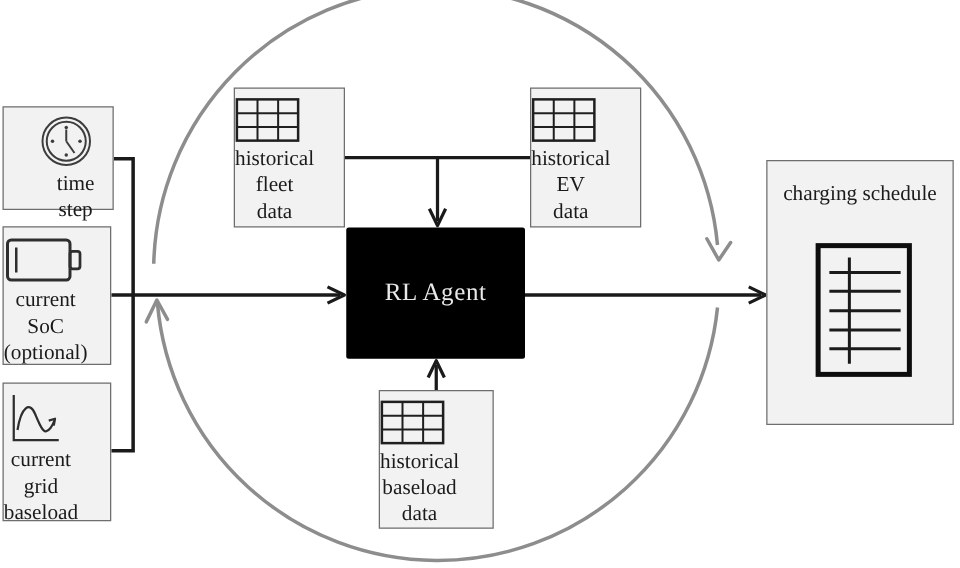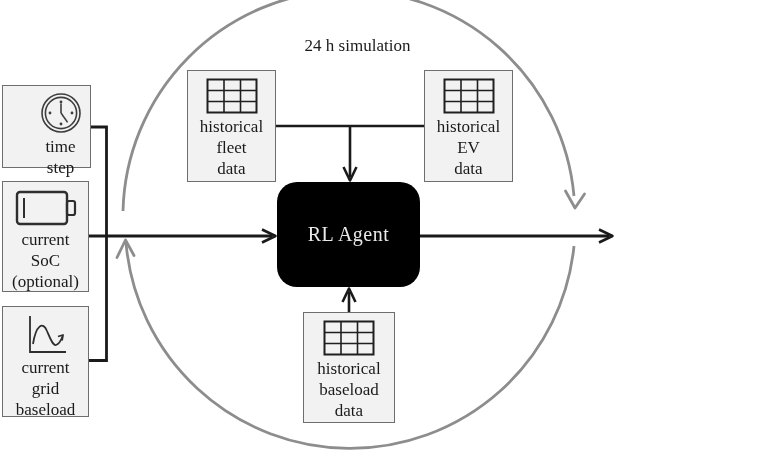--- a/index.html
+++ b/index.html
@@ -4,27 +4,27 @@
 <style>
   html,body{margin:0;padding:0;background:#ffffff;}
   #canvas{
     position:relative;width:768px;height:454px;background:#ffffff;
     font-family:"Liberation Serif", serif;color:#1a1a1a;overflow:hidden;
   }
   #wires{position:absolute;left:0;top:0;z-index:0;}
   .floating-label{position:absolute;z-index:2;font-size:17px;}
   .node{
     position:absolute;z-index:1;background:#f2f2f2;border:1.4px solid #6e6e6e;
-    box-sizing:border-box;display:flex;flex-direction:column;align-items:center;
+    box-sizing:border-box;display:flex;flex-direction:column;align-items:flex-start;
   }
   .node .box-label{
     font-size:17px;line-height:21px;text-align:center;white-space:pre-line;
   }
   .agent{
-    position:absolute;z-index:1;background:#000000;border-radius:20px;
+    position:absolute;z-index:1;background:#000000;border-radius:2px;
     display:flex;align-items:center;justify-content:center;box-sizing:border-box;
   }
   .agent .agent-label{color:#e9e9e9;font-size:20px;letter-spacing:0.5px;}
   .output-box{
     position:absolute;z-index:1;background:#f2f2f2;border:1.4px solid #6e6e6e;
     box-sizing:border-box;
   }
   .output-title{
     margin-top:16px;text-align:center;font-size:17px;
   }
@@ -65,21 +65,20 @@
       <path d="M 349 312 V 292" fill="none" stroke="#1a1a1a" stroke-width="2.6"></path>
       <polyline points="342.5,302 349,288.5 355.5,302" fill="none" stroke="#1a1a1a" stroke-width="2.6" stroke-linejoin="round"></polyline>
     </g>
 
     <g>
       <path d="M 420 236 H 609" fill="none" stroke="#1a1a1a" stroke-width="2.8"></path>
       <polyline points="599,229.5 612.5,236 599,242.5" fill="none" stroke="#1a1a1a" stroke-width="2.6" stroke-linejoin="round"></polyline>
     </g>
   </svg>
 
-  <div class="floating-label" style="left:250px;top:36px;width:215px;text-align:center;">24 h simulation</div>
 
   <div class="node" style="left:2px;top:85px;width:89px;height:83px;padding-left:28px;">
     <svg class="icon" width="44" height="44" style="margin-top:5px;" viewBox="0 0 44 44">
       <circle cx="22" cy="22" r="19" fill="none" stroke="#3d3d3d" stroke-width="1.6"></circle>
       <circle cx="22" cy="22" r="15.6" fill="none" stroke="#3d3d3d" stroke-width="1.6"></circle>
       <circle cx="22" cy="11" r="1.4" fill="#3d3d3d"></circle>
       <circle cx="33" cy="22" r="1.4" fill="#3d3d3d"></circle>
       <circle cx="22" cy="33" r="1.4" fill="#3d3d3d"></circle>
       <circle cx="11" cy="22" r="1.4" fill="#3d3d3d"></circle>
       <line x1="22" y1="22" x2="22" y2="12.6" stroke="#3d3d3d" stroke-width="1.6"></line>
@@ -146,14 +145,28 @@
       <line x1="18" y1="1.5" x2="18" y2="34.5" stroke="#1f1f1f" stroke-width="1.6"></line>
       <line x1="34.5" y1="1.5" x2="34.5" y2="34.5" stroke="#1f1f1f" stroke-width="1.6"></line>
       <line x1="1.5" y1="12.5" x2="50.5" y2="12.5" stroke="#1f1f1f" stroke-width="1.6"></line>
       <line x1="1.5" y1="23.5" x2="50.5" y2="23.5" stroke="#1f1f1f" stroke-width="1.6"></line>
     </svg>
     <div class="box-label" style="margin-top:2px;">historical
 baseload
 data</div>
   </div>
 
+  <div class="output-box" style="left:613px;top:128px;width:150px;height:212px;">
+    <div class="output-title">charging schedule</div>
+    <div class="schedule-icon-wrap">
+      <svg width="78" height="108" viewBox="0 0 78 108">
+        <rect x="2.5" y="2.5" width="73" height="103" fill="none" stroke="#0d0d0d" stroke-width="4"></rect>
+        <line x1="27.5" y1="12" x2="27.5" y2="97" stroke="#1a1a1a" stroke-width="2.4"></line>
+        <line x1="11.5" y1="24" x2="68.5" y2="24" stroke="#1a1a1a" stroke-width="2.4"></line>
+        <line x1="11.5" y1="39" x2="68.5" y2="39" stroke="#1a1a1a" stroke-width="2.4"></line>
+        <line x1="11.5" y1="54.5" x2="68.5" y2="54.5" stroke="#1a1a1a" stroke-width="2.4"></line>
+        <line x1="11.5" y1="70" x2="68.5" y2="70" stroke="#1a1a1a" stroke-width="2.4"></line>
+        <line x1="11.5" y1="85" x2="68.5" y2="85" stroke="#1a1a1a" stroke-width="2.4"></line>
+      </svg>
+    </div>
+  </div>
 
 </div>
 
 </body></html>

